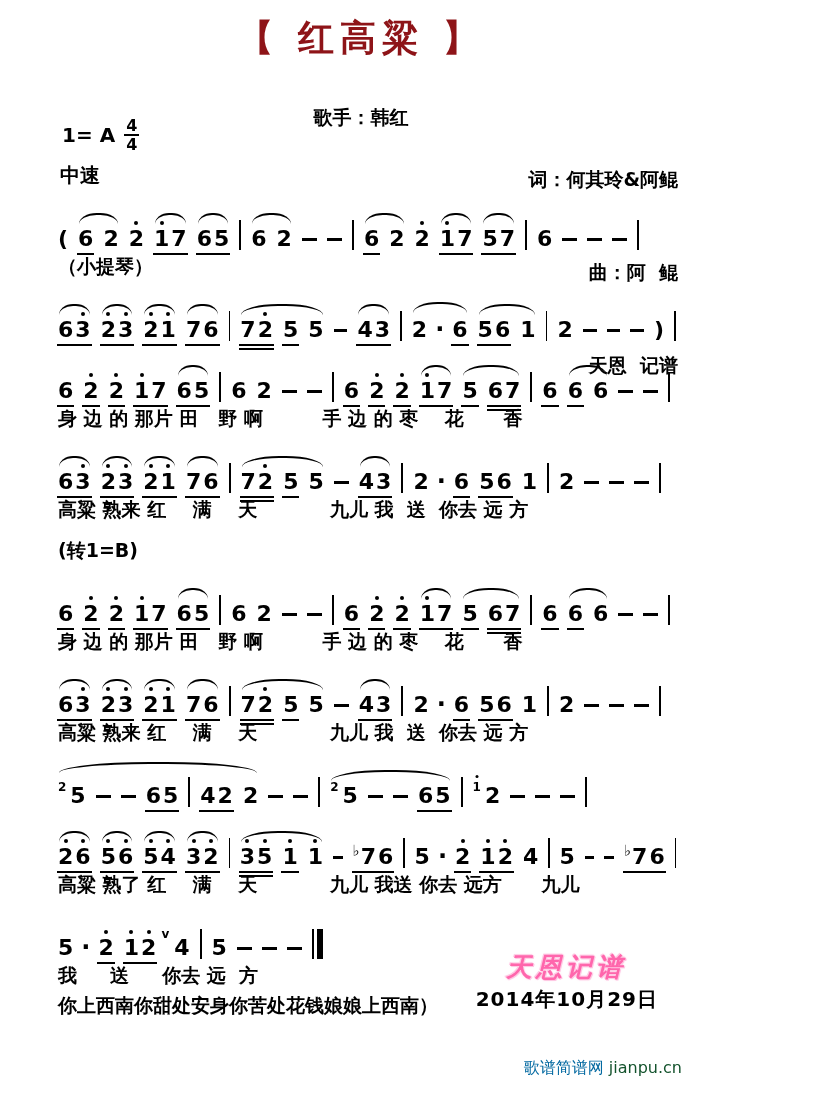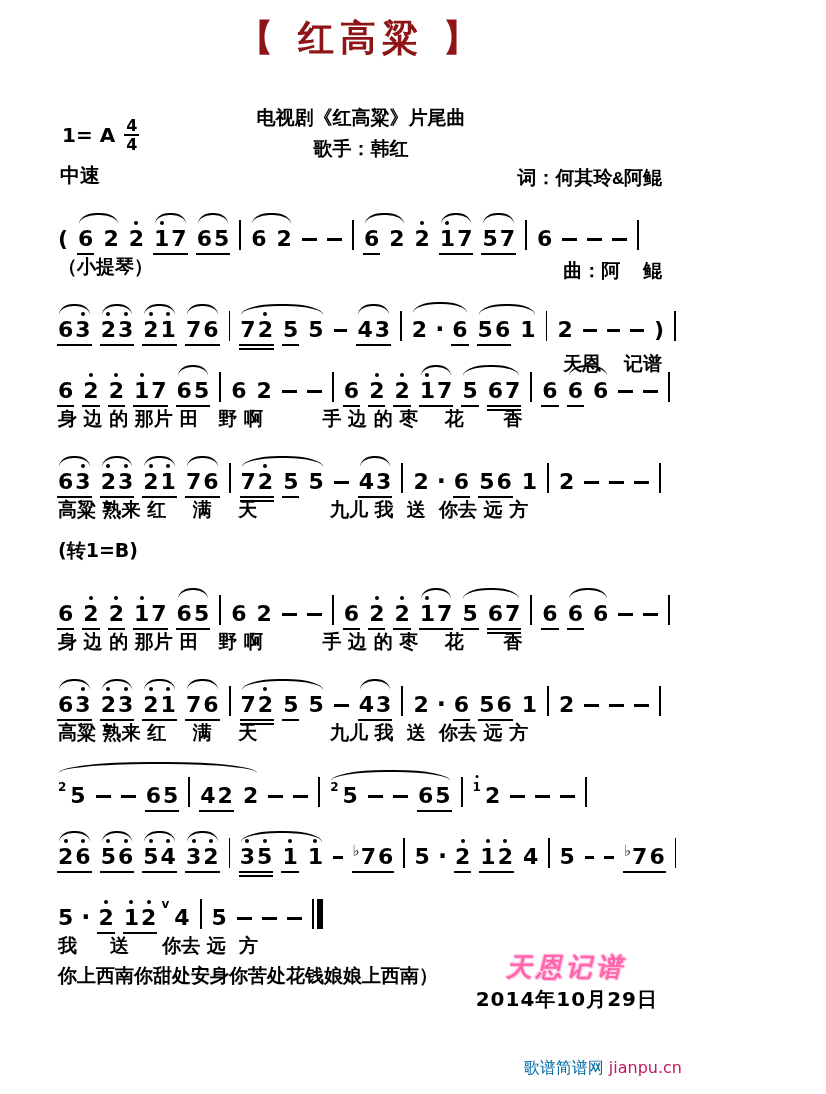--- a/index.html
+++ b/index.html
@@ -8,22 +8,22 @@
     font-family:"DejaVu Sans", sans-serif; color:#000; overflow:hidden;
   }
   
   .hdr{position:relative; height:198px;}
   .title{
     text-align:center; padding-top:14px; font-size:36px; font-weight:bold;
     letter-spacing:6px; color:#8e1418;
   }
   .center-block{position:absolute; top:102px; left:0; right:0; text-align:center;
     font-size:19px; font-weight:bold; line-height:31px;}
-  .credits{position:absolute; top:102px; right:60px; text-align:right;
-    font-size:19px; font-weight:bold; line-height:31px; white-space:pre;font-family:Liberation Mono, monospace;}
+  .credits{position:absolute; top:102px; right:44px; text-align:right;
+    font-size:19px; font-weight:bold; line-height:31px; white-space:pre;}
   .keysig{position:absolute; left:62px; top:118px; font-size:20px; font-weight:bold;
     display:flex; align-items:center;}
   .frac{display:inline-flex; flex-direction:column; margin-left:9px; font-size:16px;
     line-height:15px; text-align:center; font-weight:bold;}
   .frac .top{border-bottom:2px solid #000; padding:0 2px 1px 2px;}
   .frac .bot{padding-top:1px;}
   .tempo{position:absolute; left:60px; top:162px; font-size:20px; font-weight:bold;text-align:center;}
   
   .score{padding:6px 46px 0 58px;}
   .sline{margin-bottom:15px;}
@@ -76,21 +76,20 @@
 </style>
 </head>
 <body>
 
 <div class="sheet">
 
   <div class="hdr">
     <div class="title" style="color: rgb(142, 20, 24);">【 红高粱 】</div>
 
     <div class="center-block">
-      <div>电视剧《红高粱》片尾曲</div>
       <div>歌手：韩红</div>
     </div>
 
     <div class="credits">
       <div>词：何其玲&amp;阿鲲</div>
       <div>曲：阿  鲲</div>
       <div>天恩  记谱</div>
     </div>
 
     <div class="keysig">
@@ -666,20 +665,21 @@
           </span>
           <span class="dash"></span>
           <span class="dash"></span>
           <span class="note u1">
             <span class="flat">♭</span>
             <span class="d">7</span>
             <span class="d">6</span>
           </span>
           <span class="bar"></span>
         </div>
+        <div class="lyr">高粱 熟了 红    满    天           九儿 我送 你去 远方      九儿</div>
       </div>
       <div class="sline">
         <div class="nrow">
           <span class="note">
             <span class="d">5</span>
           </span>
           <span class="sym dotaug">·</span>
           <span class="note u1">
             <span class="d hi">2</span>
           </span>
@@ -705,16 +705,16 @@
         </div>
         <div class="lyr">我     送     你去 远  方</div>
         <div class="lyr">你上西南你甜处安身你苦处花钱娘娘上西南）</div>
       </div>
     </div>
 
   <div class="stamp" style="color: rgb(255, 102, 172);">天恩记谱</div>
   <div class="date">2014年10月29日</div>
 
   <div class="wm">
-    <span class="wm-site" style="color: #0369a1;">歌谱简谱网 </span><span class="wm-url" style="color: #be185d;">jianpu.cn</span>
+    <span class="wm-site" style="color: #0369a1;">歌谱简谱网 </span><span class="wm-url" style="color: #14532d;">jianpu.cn</span>
   </div>
 
 </div>
 
 </body></html>

